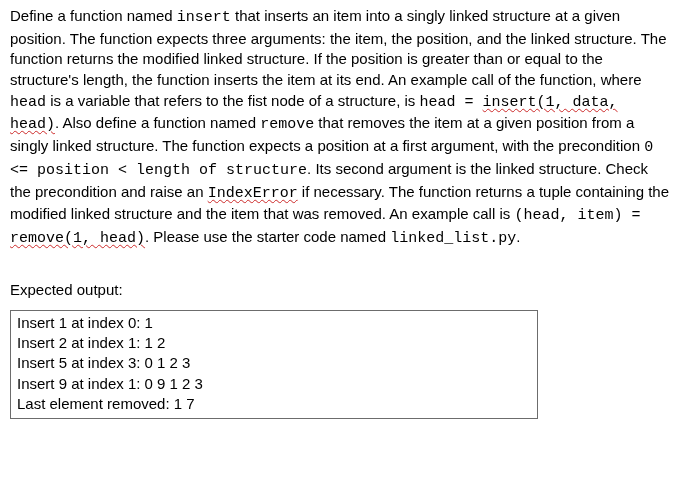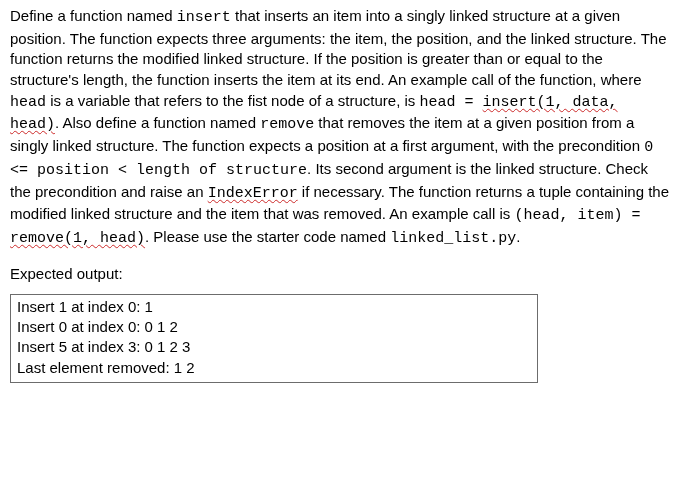--- a/index.html
+++ b/index.html
@@ -10,21 +10,21 @@
   }
   body {
     padding: 6px 10px 10px 10px;
     font-family: Arial, Helvetica, sans-serif;
     font-size: 15px;
     color: #000000;
     line-height: 1.38;
     box-sizing: border-box;
   }
   .description {
-    margin-bottom: 14px;
+    margin-bottom: 30px;
   }
   .code {
     font-family: "Courier New", Courier, monospace;
     font-size: 15px;
   }
   .squiggly {
     text-decoration: underline wavy #cc2a2a;
     text-decoration-thickness: 1px;
     text-underline-offset: 2px;
   }
@@ -48,16 +48,17 @@
 <body>
 
 <div class="description">
   <span>Define a function named </span><span class="code">insert</span><span> that inserts an item into a singly linked structure at a given position. The function expects three arguments:  the item, the position, and the linked structure.  The function returns the modified linked structure.  If the position is greater than or equal to the structure's length, the function inserts the item at its end. An example call of the function, where </span><span class="code">head</span><span> is a variable that refers to the fist node of a structure, is </span><span class="code">head = </span><span class="code squiggly">insert(1, data, head)</span><span>. Also define a function named </span><span class="code">remove</span><span> that removes the item at a given position from a singly linked structure. The function expects a position at a first argument, with the precondition </span><span class="code">0 &lt;= position &lt; length of structure</span><span>. Its second argument is the linked structure. Check the precondition and raise an </span><span class="code squiggly">IndexError</span><span> if necessary. The function returns a tuple containing the modified linked structure and the item that was removed. An example call is </span><span class="code">(head, item) = </span><span class="code squiggly">remove(1, head)</span><span>. Please use the starter code named </span><span class="code">linked_list.py</span><span>.</span>
 </div>
 
 <div class="expected-label">Expected output:</div>
 
 <div class="output-box">
   <span class="output-line">Insert 1 at index 0: 1</span>
-  <span class="output-line">Insert 0 at index 0: 0 1 2</span>
+  <span class="output-line">Insert 2 at index 1: 1 2</span>
   <span class="output-line">Insert 5 at index 3: 0 1 2 3</span>
-  <span class="output-line">Last element removed: 1 2</span>
+  <span class="output-line">Insert 9 at index 1: 0 9 1 2 3</span>
+  <span class="output-line">Last element removed: 1 7</span>
 </div>
 
 </body></html>

